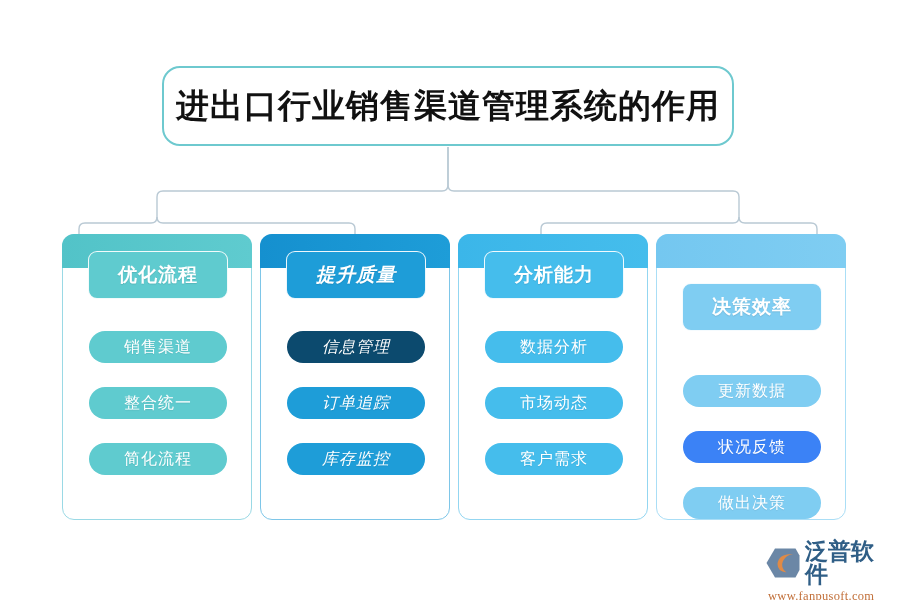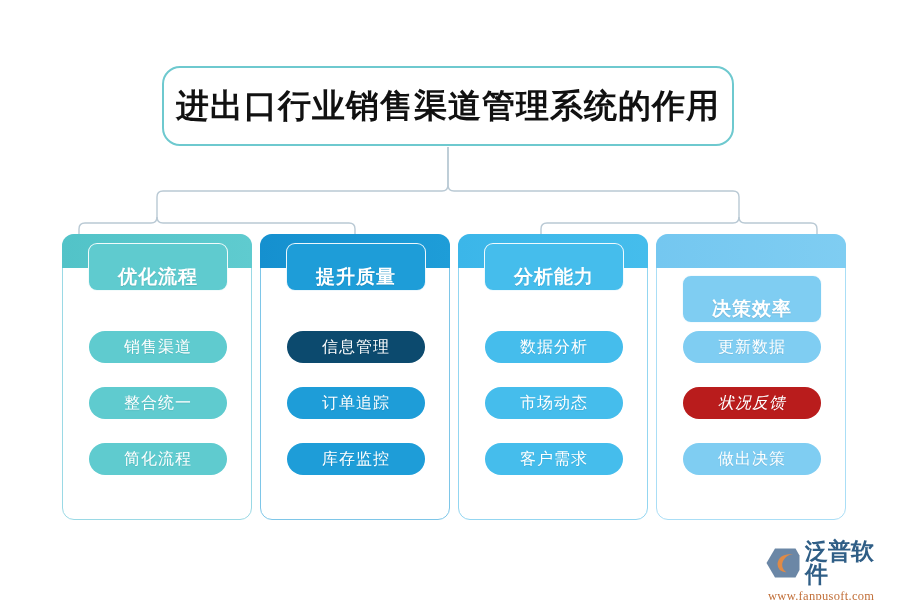--- a/index.html
+++ b/index.html
@@ -38,41 +38,41 @@
   .card{
     position:absolute;top:234px;width:190px;height:286px;
     border-radius:12px;box-sizing:border-box;background:#fff;
     border:1px solid #9ad9e5;overflow:visible;
   }
   .card-head{
     position:absolute;left:-1px;top:-1px;width:190px;height:34px;
     border-radius:12px 12px 0 0;
   }
   .card-title{
-    position:absolute;left:25px;top:8px;width:140px;height:48px;
+    position:absolute;left:25px;top:16px;width:140px;height:48px;
     border:1.5px solid rgba(255,255,255,.92);border-radius:9px;
-    display:flex;align-items:flex-end;justify-content:center;box-sizing:border-box;
+    display:flex;align-items:center;justify-content:center;box-sizing:border-box;
   }
   .card-title span{
     font-size:19px;font-weight:bold;color:#ffffff;letter-spacing:1px;white-space:nowrap;
     text-shadow:0 1px 1px rgba(0,0,0,.10);
   }
   .pills{position:absolute;left:26px;top:96px;width:138px;}
   .pill{
     width:138px;height:32px;border-radius:16px;margin-bottom:24px;
     display:flex;align-items:center;justify-content:center;
   }
   .pill span{
     font-size:16px;color:#ffffff;letter-spacing:1px;white-space:nowrap;
     text-shadow:0 1px 1px rgba(0,0,0,.08);
   }
 
   
   #card-0{left:62px;}
-  #card-1{left:260px;}
+  #card-1{left:260px;font-style:italic;}
   #card-2{left:458px;}
   #card-3{left:656px;}
 
   
   .brand{
     position:absolute;left:766px;top:540px;width:128px;height:52px;
   }
   .brand-row{display:flex;align-items:center;gap:5px;}
   .brand-mark{width:34px;height:32px;flex:0 0 34px;}
   .brand-name{
@@ -170,24 +170,24 @@
         </div>
     </div>
   </div>
 
   <div class="card" id="card-3" style="border-color: rgb(170, 222, 246);">
     <div class="card-head" style="background: linear-gradient(90deg, rgb(116, 199, 240) 0%, rgb(127, 205, 242) 100%);"></div>
     <div class="card-title" style="background: rgb(127, 205, 242); margin-top: 32px;">
       <span>决策效率</span>
     </div>
     <div class="pills">
-      <div class="pill" style="background: rgb(127, 205, 242);">
+      <div class="pill" style="background: rgb(127, 205, 242); margin-top: 44px;">
           <span>更新数据</span>
         </div>
-      <div class="pill" style="background: #b91c1c; font-style: italic;">
+      <div class="pill" style="background: #3b82f6;">
           <span>状况反馈</span>
         </div>
       <div class="pill" style="background: rgb(127, 205, 242);">
           <span>做出决策</span>
         </div>
     </div>
   </div>
 
   <div class="brand">
     <div class="brand-row">

